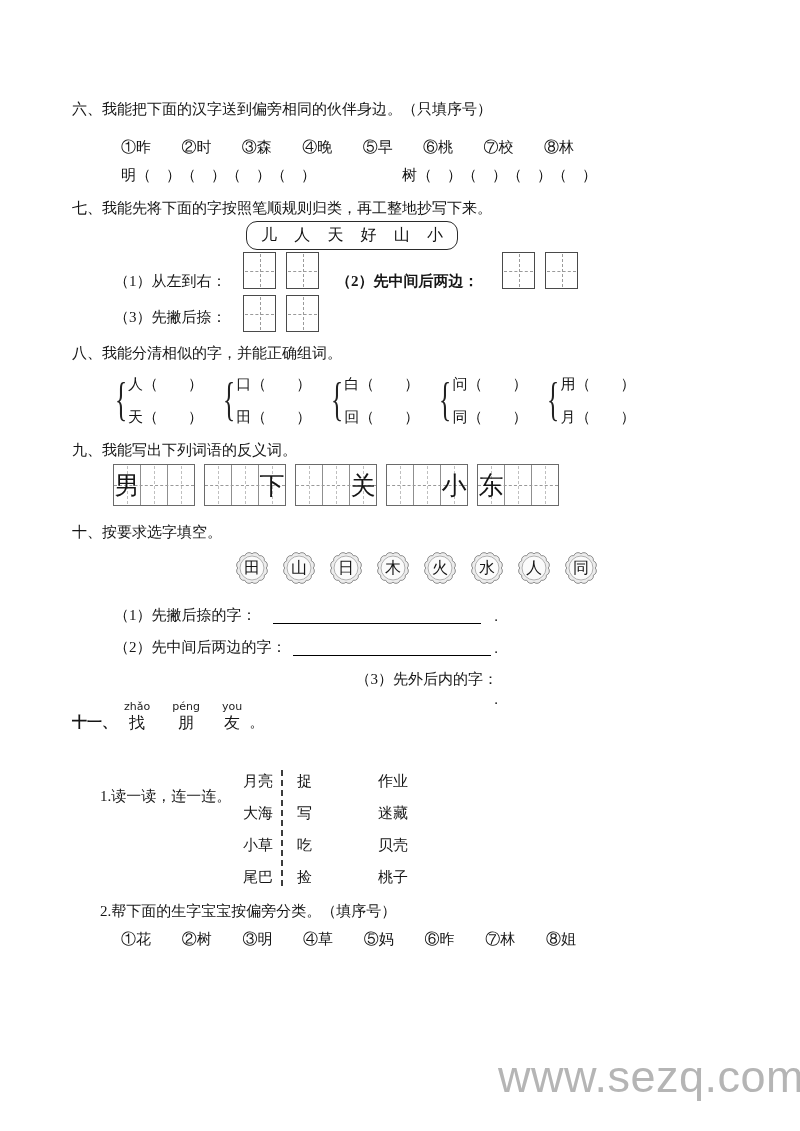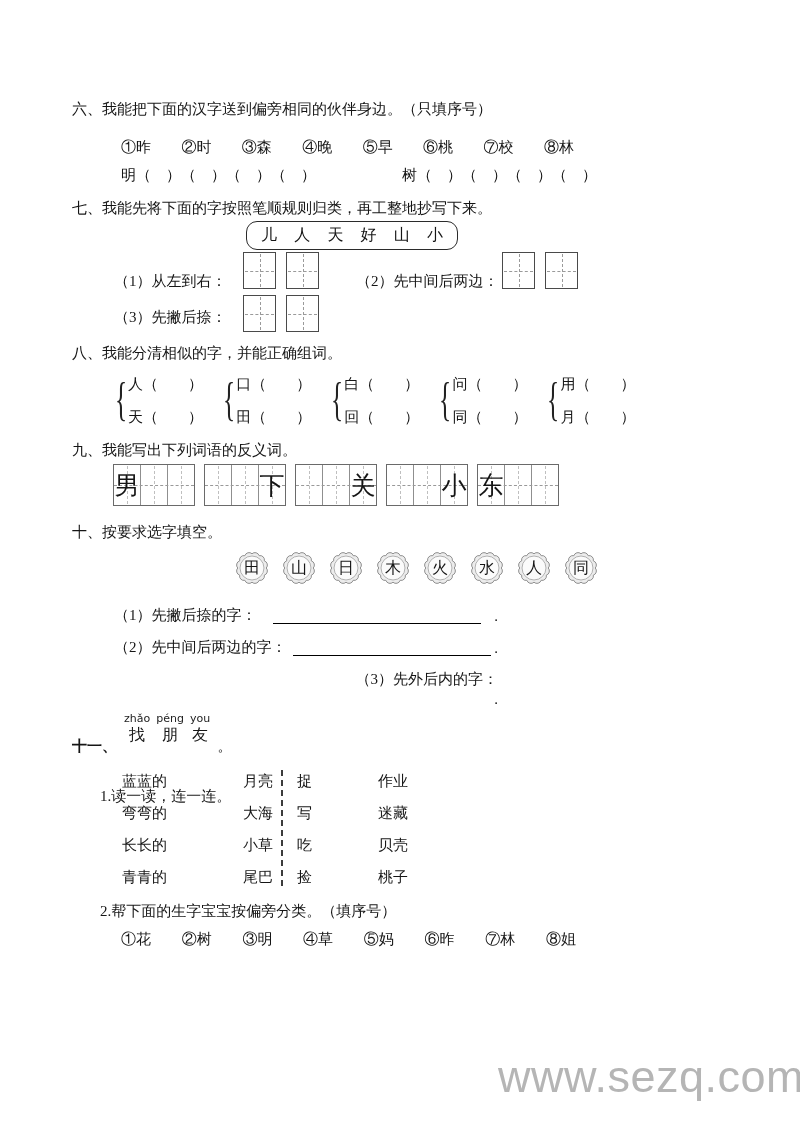--- a/index.html
+++ b/index.html
@@ -34,21 +34,21 @@
   .hw{font-size:25px;position:relative;z-index:1;}
   
   .bubbles-row{display:flex;gap:9px;}
   .bubble{position:relative;width:38px;height:38px;}
   .bubble svg{position:absolute;inset:0;}
   .bubble-char{position:absolute;inset:0;display:flex;align-items:center;justify-content:center;
                font-size:16px;z-index:1;}
   .blank-row{display:flex;align-items:flex-end;}
   .blankline{flex:1;border-bottom:1.4px solid #000;height:15px;margin:0 3px 1px 6px;}
   
-  .ruby-row{display:flex;gap:6px;margin:12px 7px;}
+  .ruby-row{display:flex;gap:22px;margin:0 7px;}
   .ruby-unit{display:flex;flex-direction:column;align-items:center;}
   .pinyin{font-size:11px;line-height:12px;font-family:"DejaVu Sans","Liberation Sans",sans-serif;color:#222;}
   .rchar{font-size:16px;line-height:19px;}
   .mcol{display:flex;flex-direction:column;gap:15px;line-height:17px;}
   .mdivider{border-left:2px dashed #3c3c3c;width:0;}
   .watermark{font-family:"Liberation Sans","DejaVu Sans",sans-serif;font-size:45px;
              color:#b5b5b5;letter-spacing:.5px;}
 </style>
 </head>
 <body>
@@ -82,21 +82,21 @@
     <span>天</span>
     <span>好</span>
     <span>山</span>
     <span>小</span>
   </div>
   <div class="abs" style="left:114px;top:272px;">（1）从左到右：</div>
   <div class="abs grids" style="left:243px;top:252px;">
     <div class="tzg"></div>
     <div class="tzg"></div>
   </div>
-  <div class="abs" style="left:356px;top:272px;">（2）先中间后两边：</div>
+  <div class="abs" style="left:336px;top:272px;font-weight:bold;">（2）先中间后两边：</div>
   <div class="abs grids" style="left:502px;top:252px;">
     <div class="tzg"></div>
     <div class="tzg"></div>
   </div>
   <div class="abs" style="left:114px;top:308px;">（3）先撇后捺：</div>
   <div class="abs grids" style="left:243px;top:295px;">
     <div class="tzg"></div>
     <div class="tzg"></div>
   </div>
 
@@ -286,26 +286,20 @@
       </div>
       <div class="ruby-unit">
         <span class="pinyin">you</span>
         <span class="rchar">友</span>
       </div>
     </div>
     <span style="line-height:20px;">。</span>
   </div>
   <div class="abs" style="left:100px;top:787px;">1.读一读，连一连。</div>
 
-  <div class="abs mcol" style="left:122px;top:773px;">
-    <span>蓝蓝的</span>
-    <span>弯弯的</span>
-    <span>长长的</span>
-    <span>青青的</span>
-  </div>
   <div class="abs mcol" style="left:243px;top:773px;">
     <span>月亮</span>
     <span>大海</span>
     <span>小草</span>
     <span>尾巴</span>
   </div>
   <div class="abs mdivider" style="left:281px;top:770px;height:116px;"></div>
   <div class="abs mcol" style="left:297px;top:773px;">
     <span>捉</span>
     <span>写</span>

